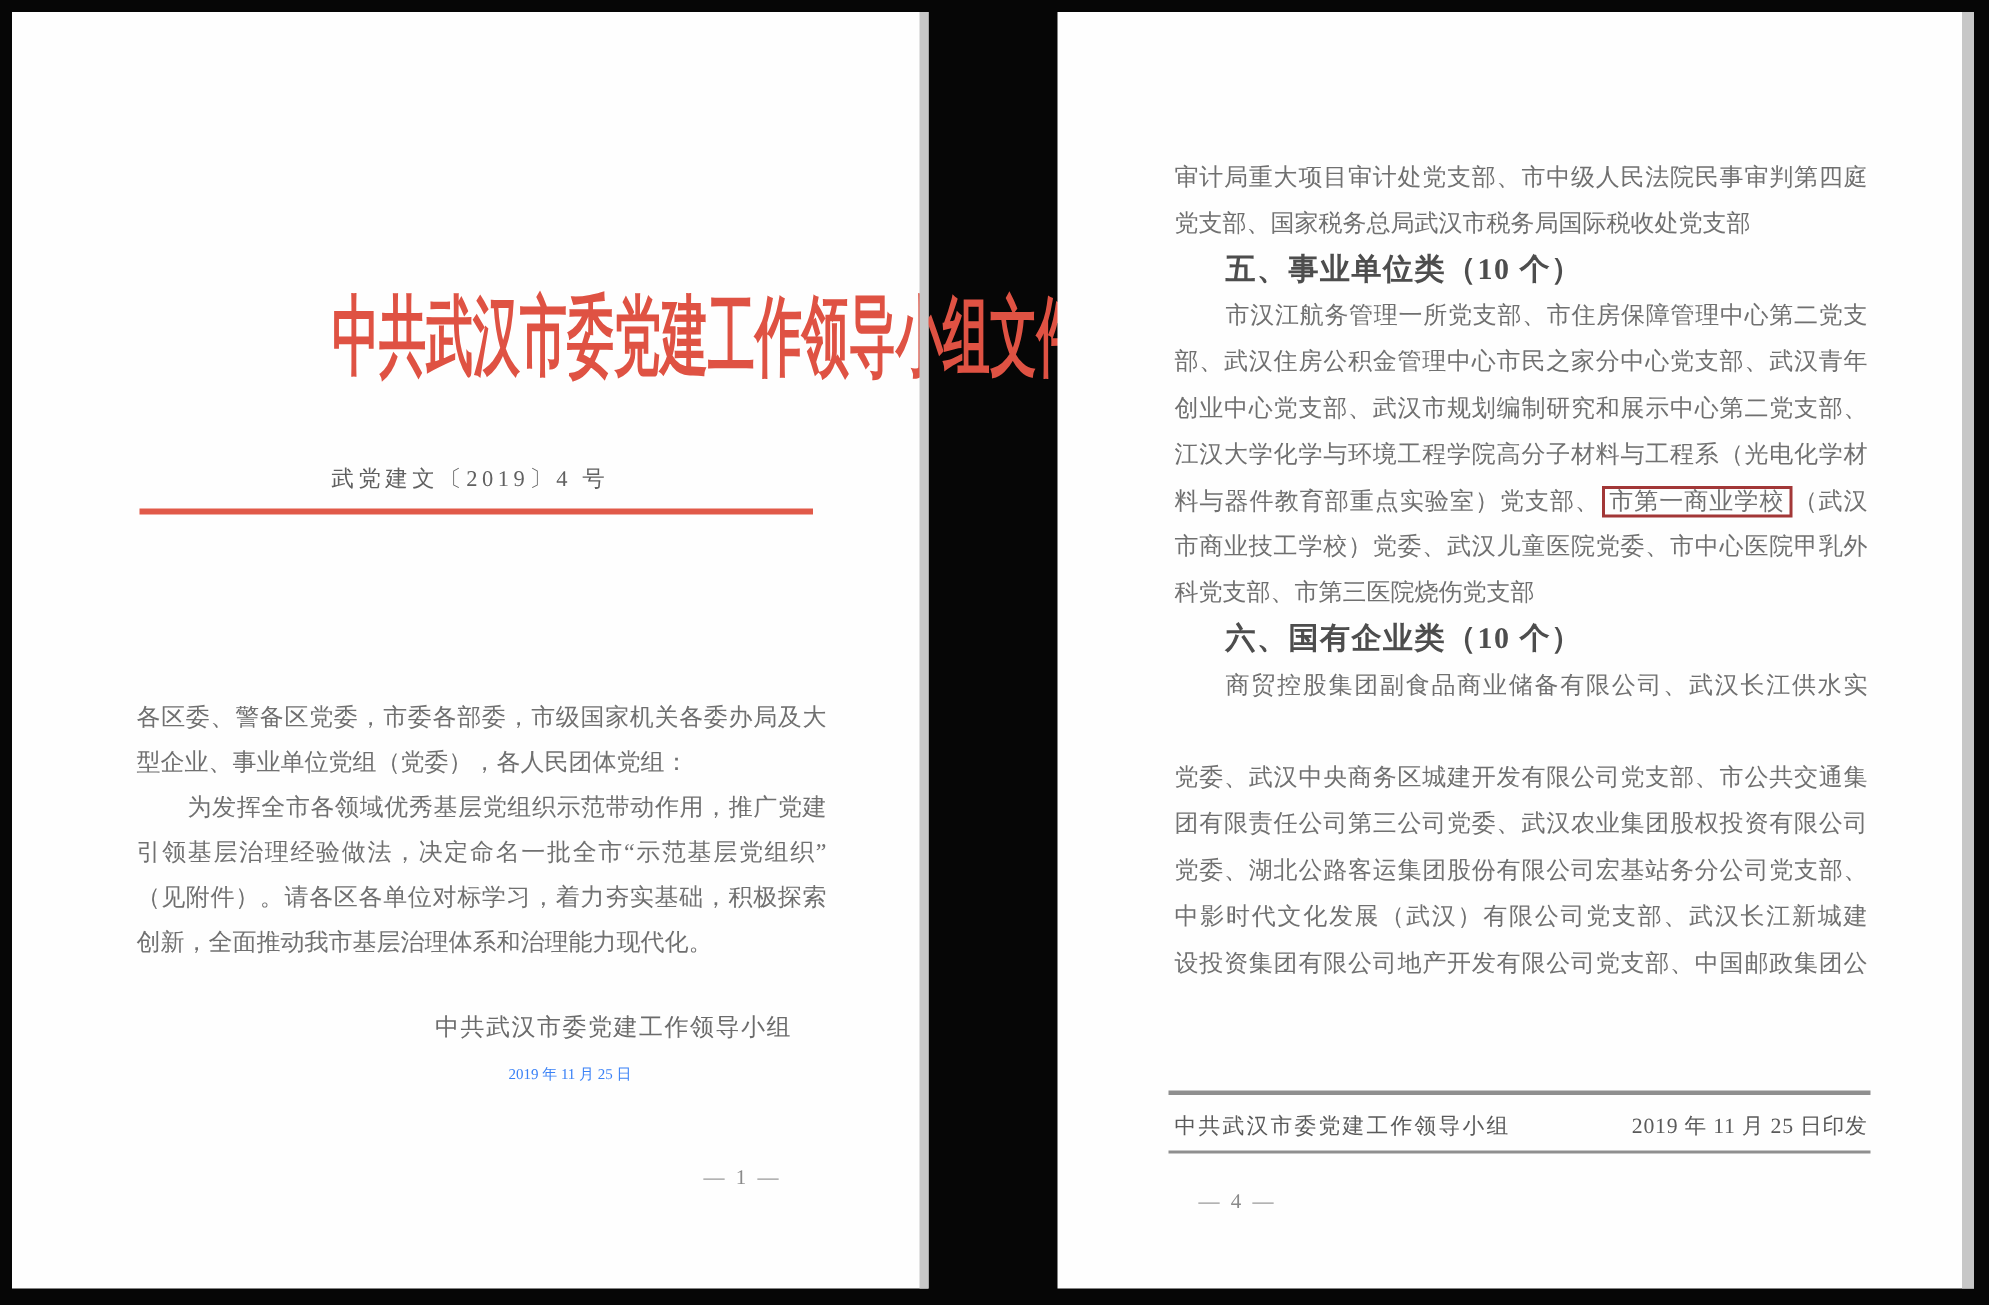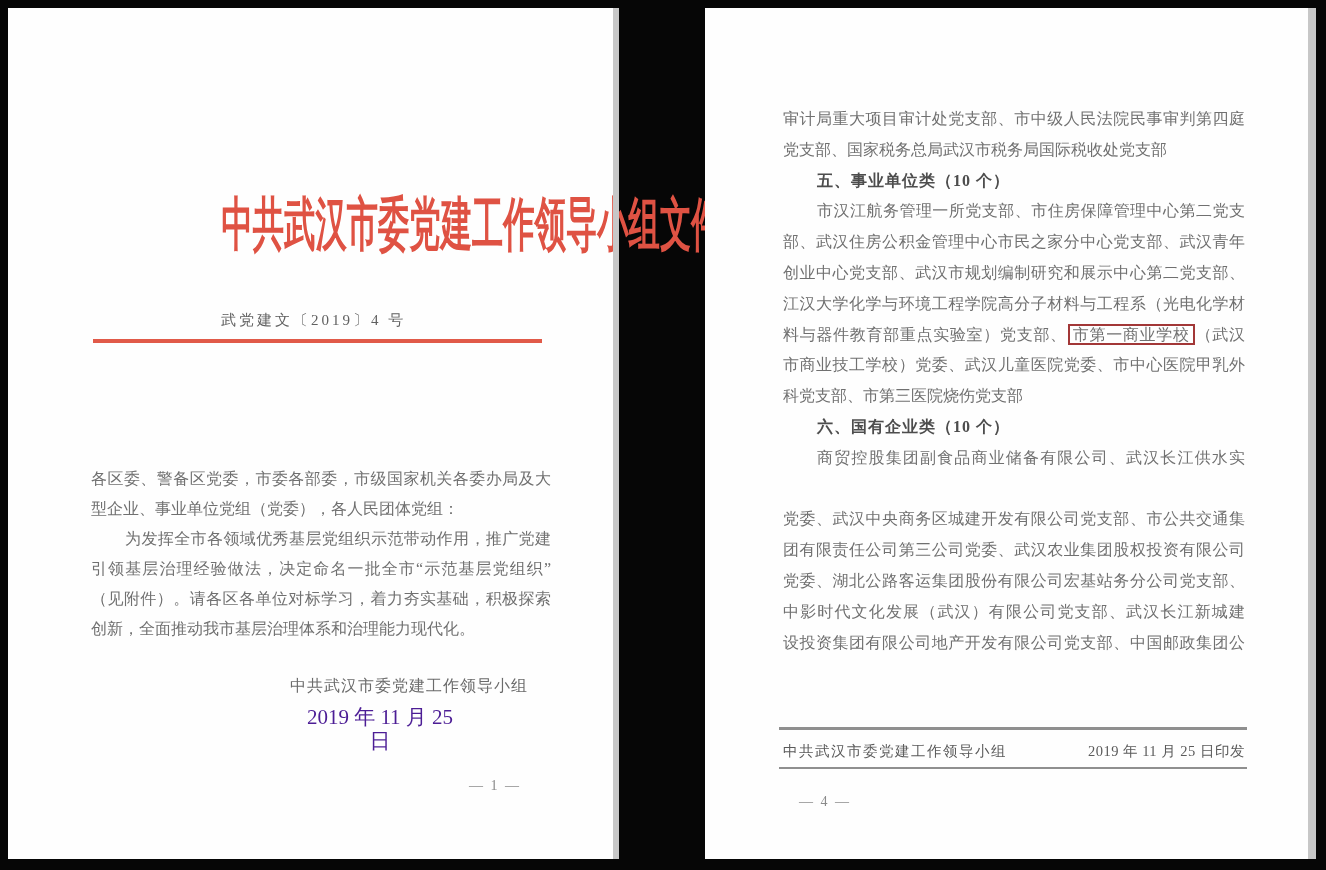--- a/index.html
+++ b/index.html
@@ -20,28 +20,28 @@
   .redline{position:absolute;top:331px;left:85px;width:449px;height:4px;background:#e15a49;}
   .doc-title{position:absolute;top:396px;left:0;width:100%;text-align:center;
           font-size:23px;line-height:28px;font-weight:bold;color:#3e3e3e;letter-spacing:1px;}
   .lines-left{position:absolute;top:0;left:83px;width:460px;height:100%;}
   .lines-right{position:absolute;top:0;left:78px;width:462px;height:100%;}
 
   .tline{position:absolute;left:0;width:100%;height:31px;line-height:31px;font-size:16px;
          color:#707070;text-align:justify;text-align-last:justify;}
   .body-short{text-align-last:left;}
   .body-indent{text-indent:34px;}
-  .heading{font-weight:bold;color:#4d4d4d;font-size:16px;text-indent:34px;
+  .heading{font-weight:bold;color:#4d4d4d;font-size:20px;text-indent:34px;
            text-align-last:left;letter-spacing:1px;}
   .hl-box{border:2px solid #a23737;padding:0 3px;margin:0 1px;}
 
   .sig{position:absolute;top:665px;left:282px;width:238px;text-align:center;
        font-size:16px;line-height:26px;color:#6b6b6b;letter-spacing:1px;}
   .sig-date{position:absolute;top:697px;left:292px;width:160px;text-align:center;
-       font-size:21px;line-height:24px;color:#4c1d95;}
+       font-size:10px;line-height:24px;color:#3b82f6;}
   .pagenum{position:absolute;font-size:14px;line-height:18px;color:#8a8a8a;
        letter-spacing:2px;text-align:center;}
   .pagenum-left{top:769px;left:452px;width:70px;}
   .pagenum-right{top:785px;left:85px;width:70px;}
 
   
   .foot-line{position:absolute;left:74px;width:468px;height:2px;background:#8f8f8f;}
   .foot-line-top{top:719px;height:3px;}
   .foot-line-bottom{top:759px;}
   .foot-row{position:absolute;top:729px;left:78px;width:462px;height:28px;line-height:28px;

